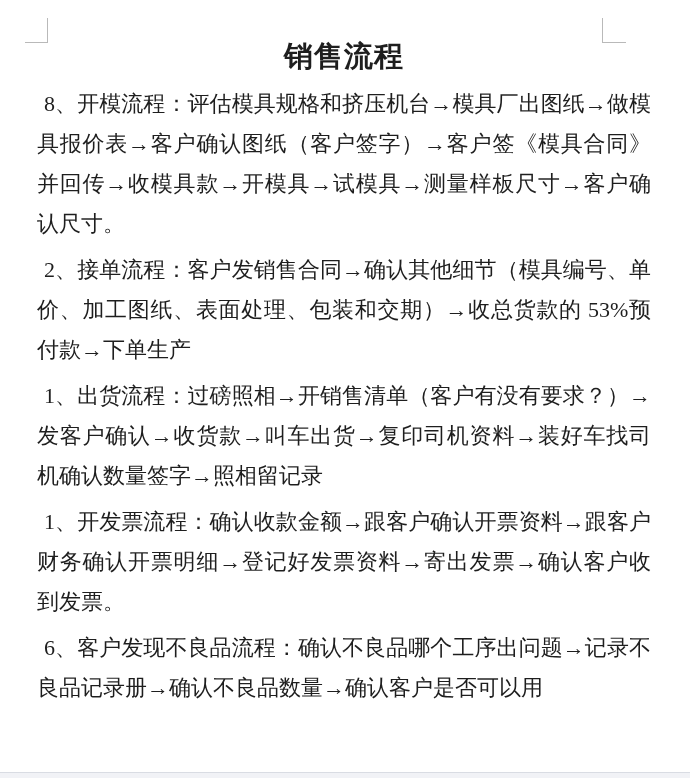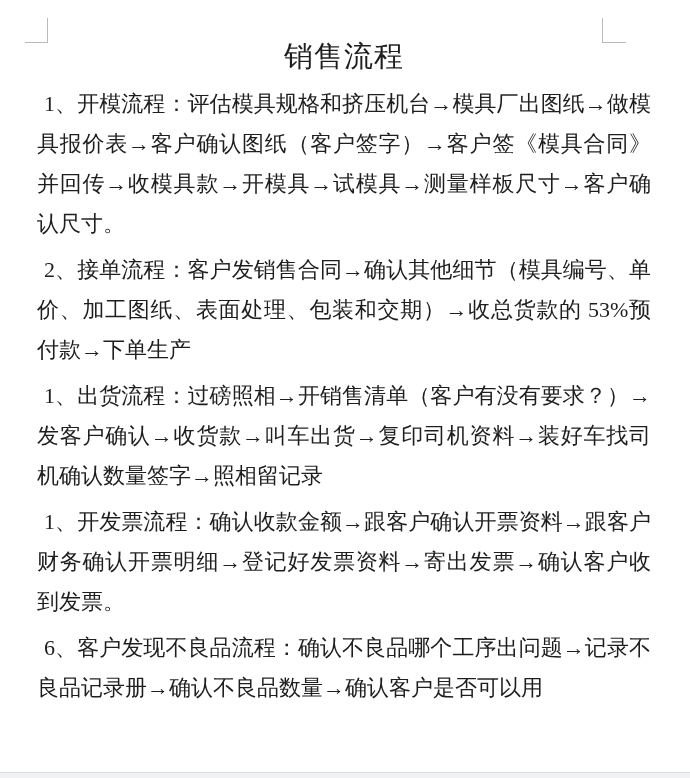--- a/index.html
+++ b/index.html
@@ -38,21 +38,21 @@
   }
   .doc-title {
     position: absolute;
     top: 36px;
     left: 37px;
     width: 614px;
     margin: 0;
     text-align: center;
     font-size: 29px;
     line-height: 40px;
-    font-weight: 400;
+    font-weight: 700;
     color: #1e1e1e;
     letter-spacing: 1px;
   }
   .doc-body {
     position: absolute;
     top: 84px;
     left: 37px;
     width: 614px;
     color: #1e1e1e;
     font-size: 22px;
@@ -79,21 +79,21 @@
 
 <div class="page">
 
   <span class="crop-mark crop-left"></span>
 
   <span class="crop-mark crop-right"></span>
 
   <h1 class="doc-title">销售流程</h1>
 
   <div class="doc-body">
-    <p>1、开模流程：评估模具规格和挤压机台→模具厂出图纸→做模具报价表→客户确认图纸（客户签字）→客户签《模具合同》并回传→收模具款→开模具→试模具→测量样板尺寸→客户确认尺寸。</p>
+    <p>8、开模流程：评估模具规格和挤压机台→模具厂出图纸→做模具报价表→客户确认图纸（客户签字）→客户签《模具合同》并回传→收模具款→开模具→试模具→测量样板尺寸→客户确认尺寸。</p>
     <p>2、接单流程：客户发销售合同→确认其他细节（模具编号、单价、加工图纸、表面处理、包装和交期）→收总货款的 53%预付款→下单生产</p>
     <p>1、出货流程：过磅照相→开销售清单（客户有没有要求？）→发客户确认→收货款→叫车出货→复印司机资料→装好车找司机确认数量签字→照相留记录</p>
     <p>1、开发票流程：确认收款金额→跟客户确认开票资料→跟客户财务确认开票明细→登记好发票资料→寄出发票→确认客户收到发票。</p>
     <p>6、客户发现不良品流程：确认不良品哪个工序出问题→记录不良品记录册→确认不良品数量→确认客户是否可以用</p>
   </div>
 
   <div class="bottom-strip"></div>
 
 </div>
 

